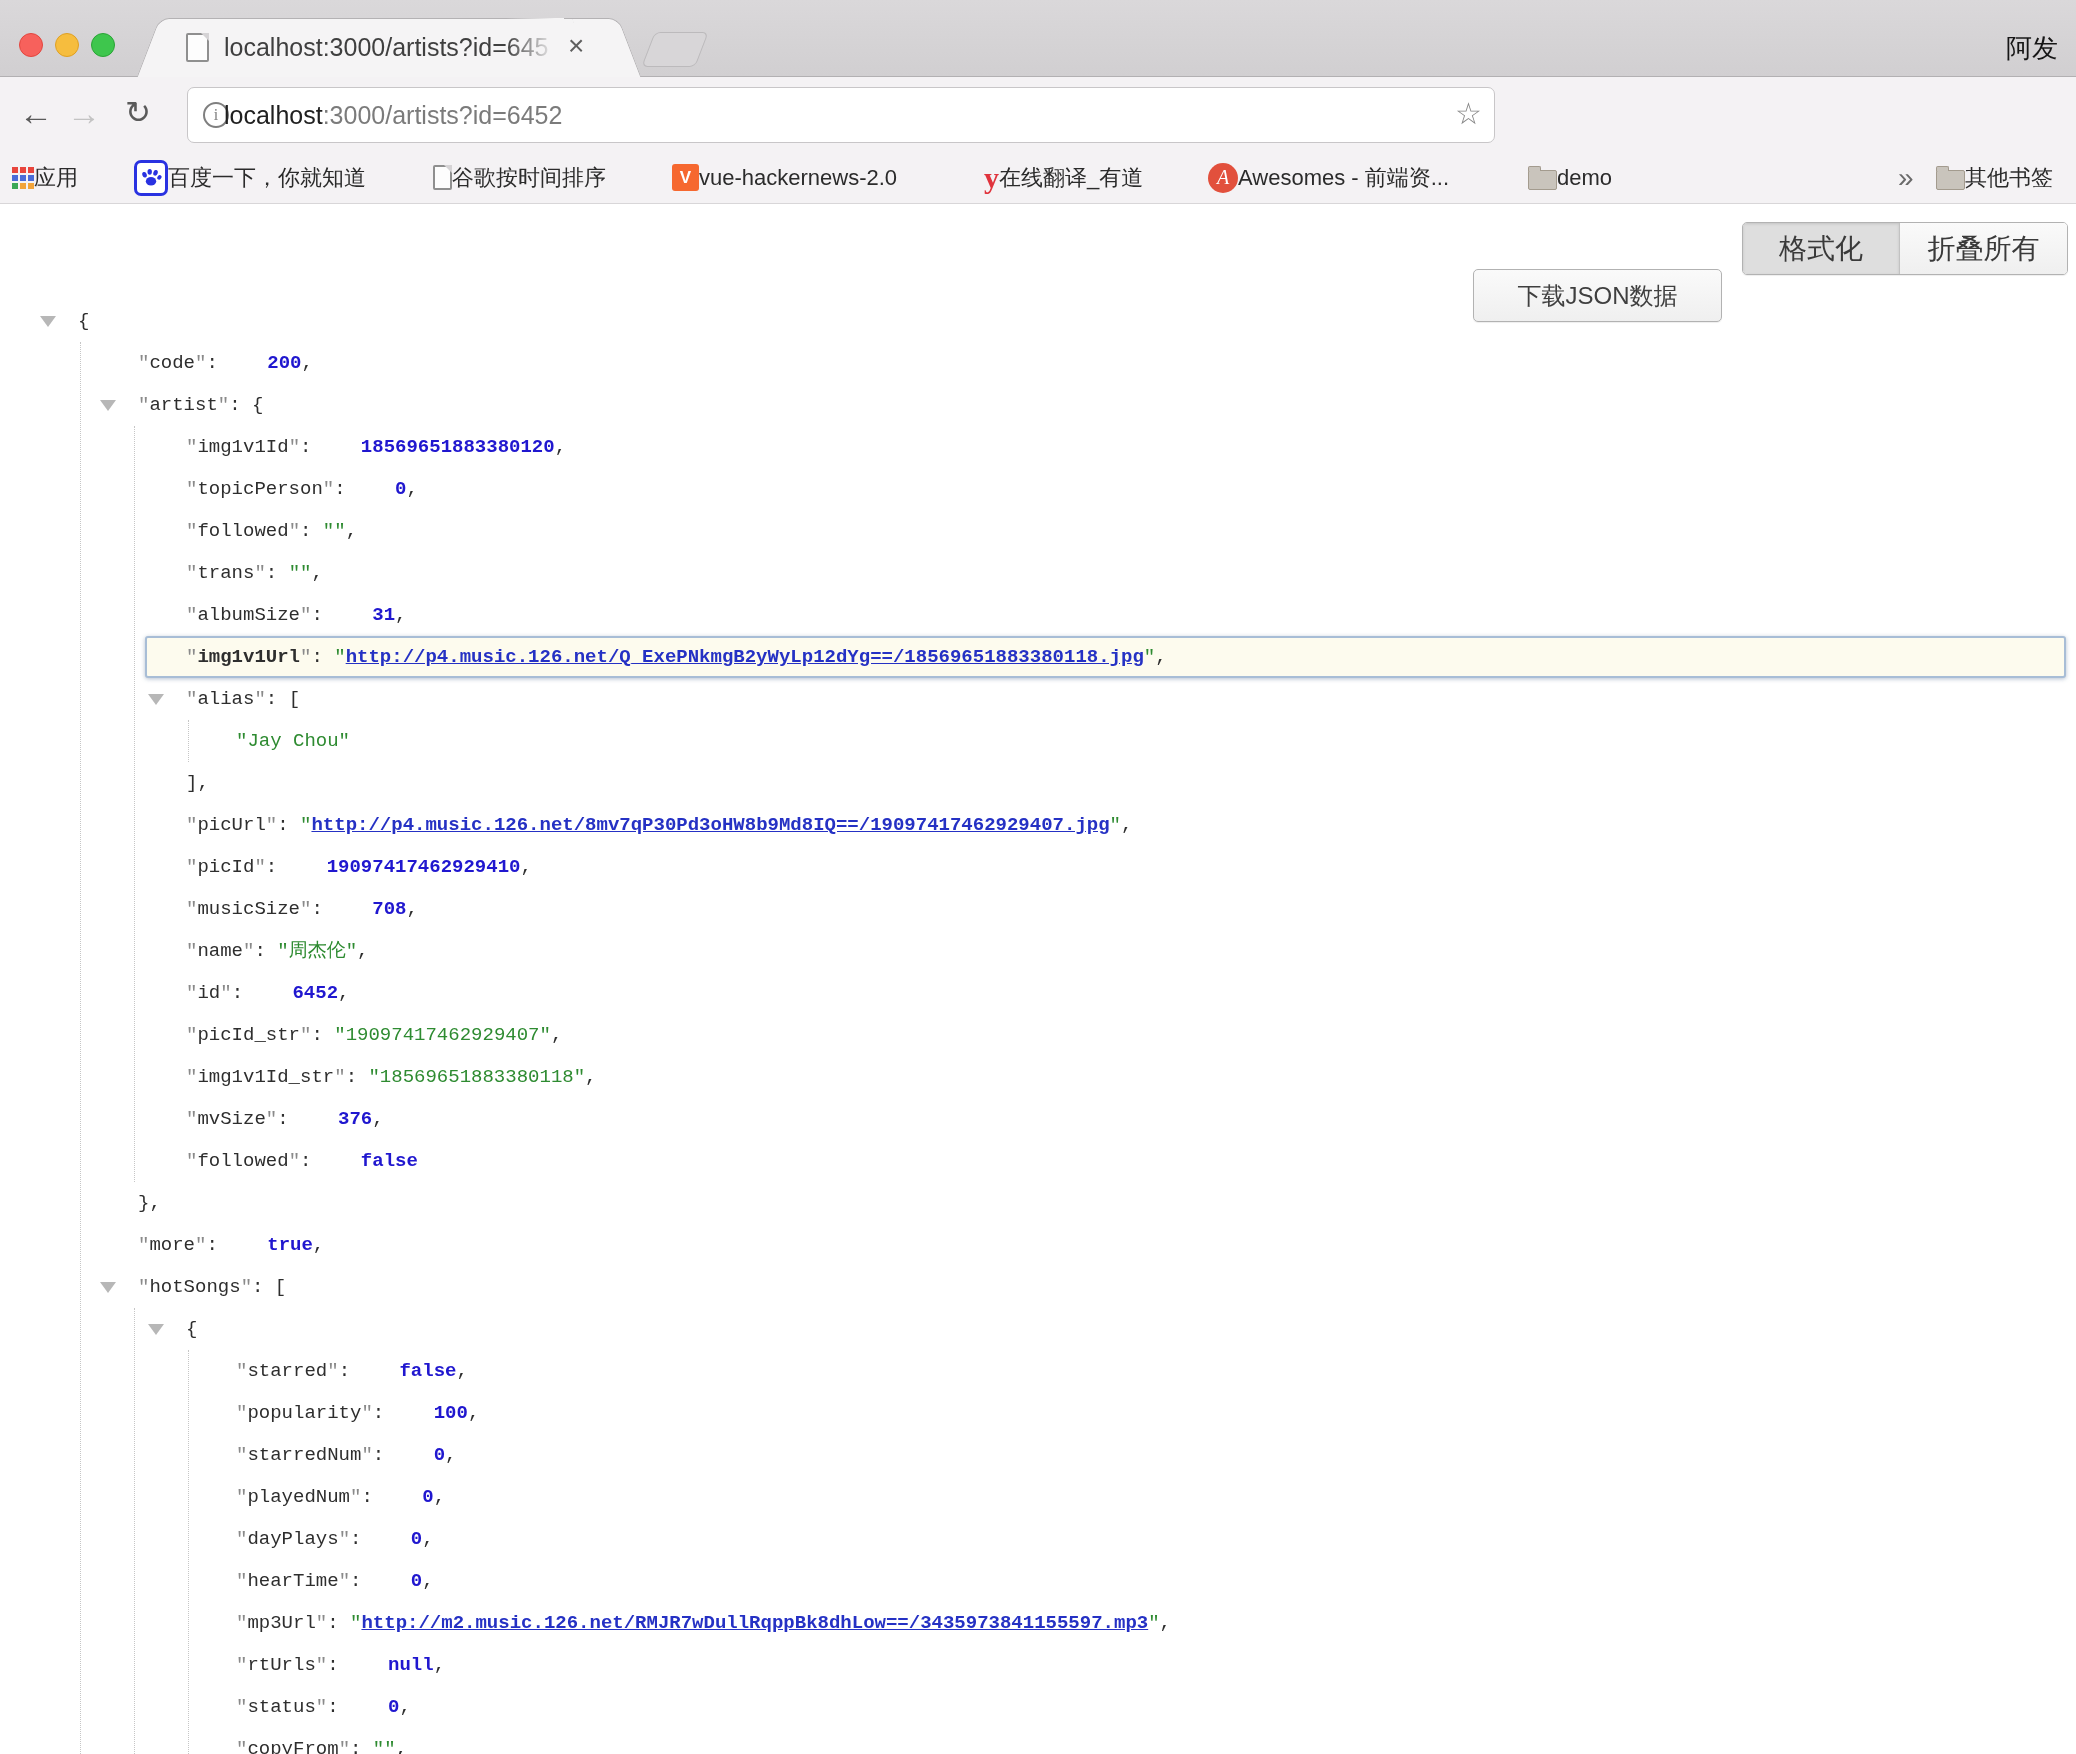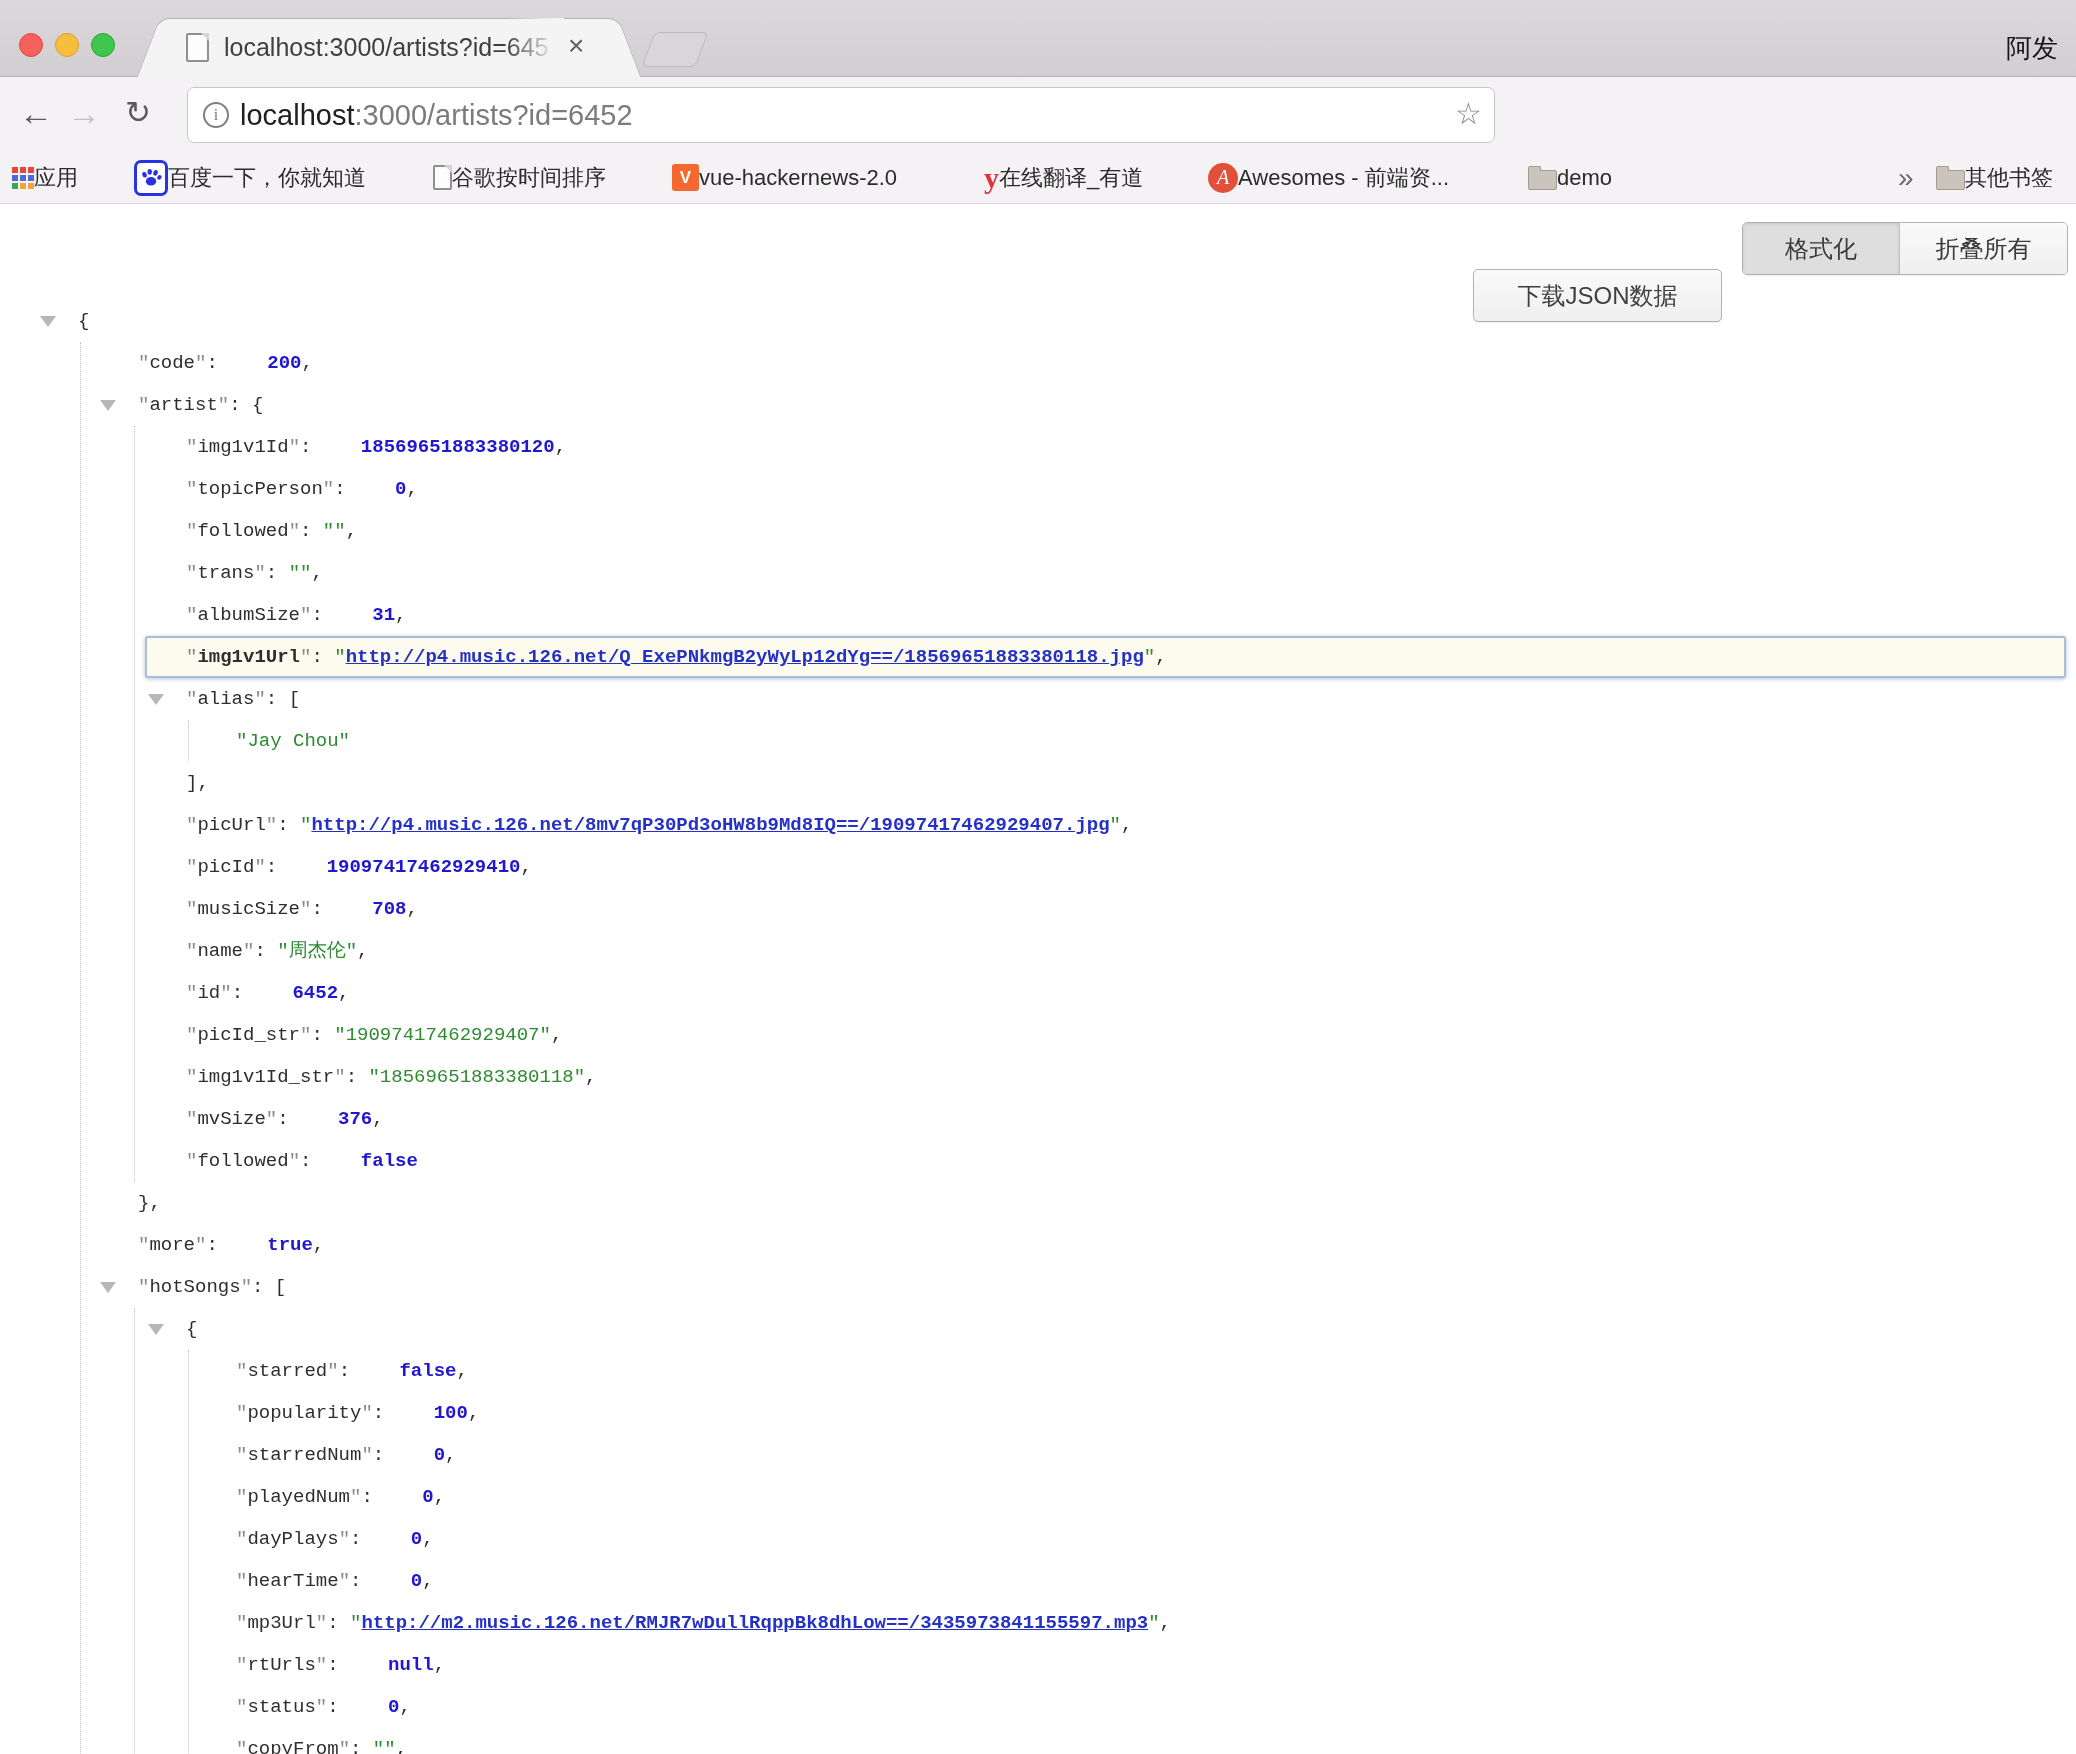--- a/index.html
+++ b/index.html
@@ -38,21 +38,21 @@
   
   .toolbar{position:absolute;left:0;top:77px;width:2076px;height:75px;background:#f4f2f4;}
   .nav-ic{position:absolute;top:0;height:75px;line-height:72px;font-size:34px;color:#5a5a5a;text-align:center;}
   .nav-back{left:14px;width:44px;}
   .nav-fwd{left:62px;width:44px;color:#c3c3c3;}
   .nav-reload{left:116px;width:44px;font-size:31px;}
   .omnibox{position:absolute;left:187px;top:10px;width:1306px;height:54px;background:#ffffff;
     border:1px solid #c8c6c8;border-radius:7px;}
   .info-icon{position:absolute;left:15px;top:14px;width:22px;height:22px;border:2px solid #7f7f7f;
     border-radius:50%;color:#7f7f7f;font-size:16px;line-height:22px;text-align:center;font-family:"Liberation Serif",serif;}
-  .url-text{position:absolute;left:52px;top:0;height:54px;line-height:54px;font-size:29px;white-space:nowrap;}
+  .url-text{position:absolute;left:36px;top:0;height:54px;line-height:54px;font-size:25px;white-space:nowrap;}
   .url-host{color:#202020;}
   .url-rest{color:#7b7b7b;}
   .star-icon{position:absolute;right:12px;top:0;height:54px;line-height:52px;font-size:30px;color:#878787;}
   
   .ext{position:absolute;top:77px;height:75px;display:flex;align-items:center;justify-content:center;}
   .ext-vue{left:1516px;width:40px;}
   .ext-translate{left:1574px;width:42px;}
   .ext-fe{left:1632px;width:40px;}
   .ext-sitemap{left:1692px;width:36px;}
   .ext-shield{left:1748px;width:32px;}
@@ -93,21 +93,21 @@
     background:#c9c4bc;border:1px solid #a39b8e;border-bottom:none;border-radius:2px 2px 0 0;}
   .bm-chevron{font-size:28px;color:#6a6a6a;}
   
   .content{position:absolute;left:0;top:204px;width:2076px;height:1550px;background:#fff;}
   .btn{position:absolute;height:51px;border:1px solid #b2b2b2;border-radius:5px;
     background:linear-gradient(#fafafa,#efefef);font-size:24px;color:#3f3f3f;
     text-align:center;line-height:51px;box-shadow:0 1px 1px rgba(0,0,0,.07);margin-top:47px;}
   .btn-download{left:1473px;top:18px;width:247px;}
   .btn-group{position:absolute;left:1742px;top:18px;height:51px;border:1px solid #b2b2b2;border-radius:5px;
     display:flex;overflow:hidden;box-shadow:0 1px 1px rgba(0,0,0,.07);}
-  .btn-seg{height:51px;line-height:51px;font-size:24px;color:#3a3a3a;text-align:center;}
+  .btn-seg{height:51px;line-height:51px;font-size:28px;color:#3a3a3a;text-align:center;}
   .seg-active{width:156px;background:#dedede;box-shadow:inset 0 1px 3px rgba(0,0,0,.12);}
   .seg-plain{width:167px;background:linear-gradient(#fafafa,#efefef);border-left:1px solid #c2c2c2;}
   
   .json-area{position:absolute;left:0;top:96px;width:2076px;}
   .json-guide{position:absolute;width:0;border-left:1px dotted #c6c6c6;}
   .json-line{position:relative;height:42px;line-height:42px;white-space:pre;
     font-family:"Liberation Mono","DejaVu Sans Mono",monospace;font-size:19px;color:#2e2e2e;}
   .tri{position:absolute;top:16px;width:0;height:0;
     border-left:8px solid transparent;border-right:8px solid transparent;border-top:11px solid #b7b7b7;}
   .tok-q{color:var(--c-quote,#8a8a8a);}

